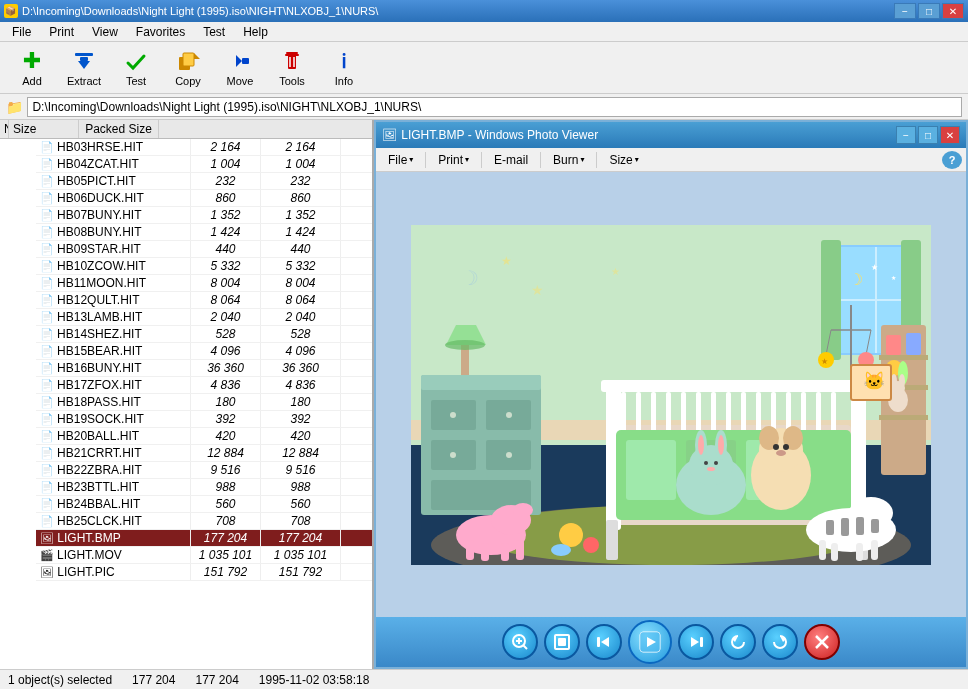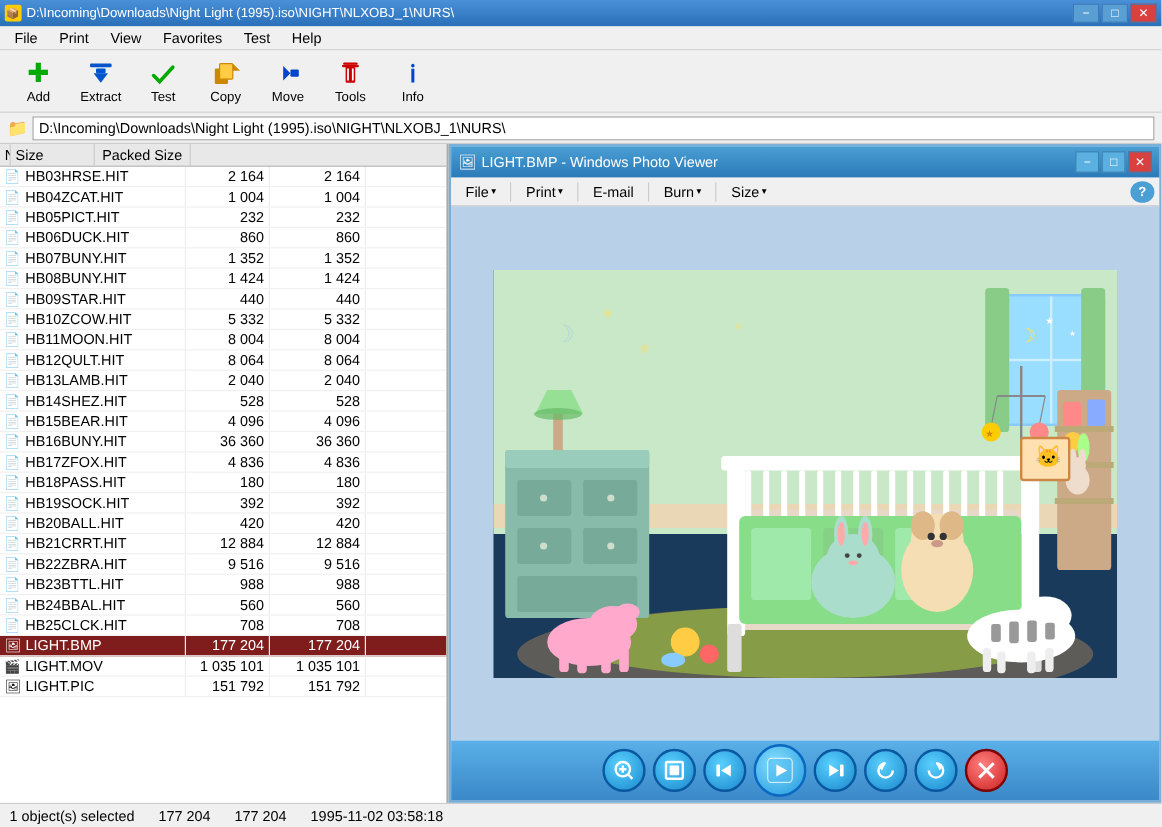--- a/index.html
+++ b/index.html
@@ -120,29 +120,30 @@
       overflow: hidden;
     }
 
     
     .file-row {
       display: grid;
       grid-template-columns: 155px 70px 80px;
       border-bottom: 1px solid #f0f0f0;
       cursor: pointer;
       font-size: 12px;
+      margin-left: 36px;
     }
     .file-row.selected { background: #7f1d1d; color: white; }
     .file-cell {
       padding: 1px 4px;
       border-right: 1px solid #eee;
       white-space: nowrap;
       overflow: hidden;
     }
-    .file-cell.right { text-align: right; }
+    .file-cell.right { text-align: center; font-style: italic; }
 
     
     .photo-viewer {
       flex: 1;
       background: #d4e8f8;
       display: flex;
       flex-direction: column;
       border: 2px solid #7ab0d8;
     }
 

